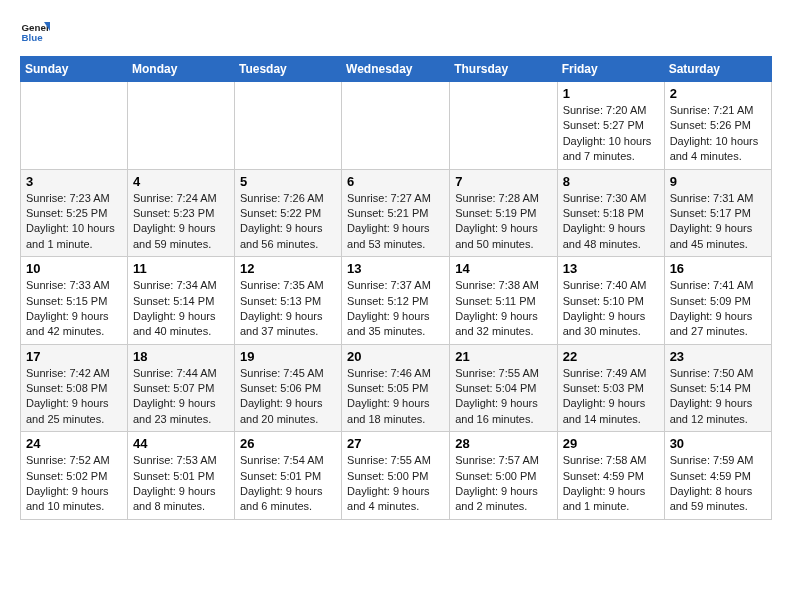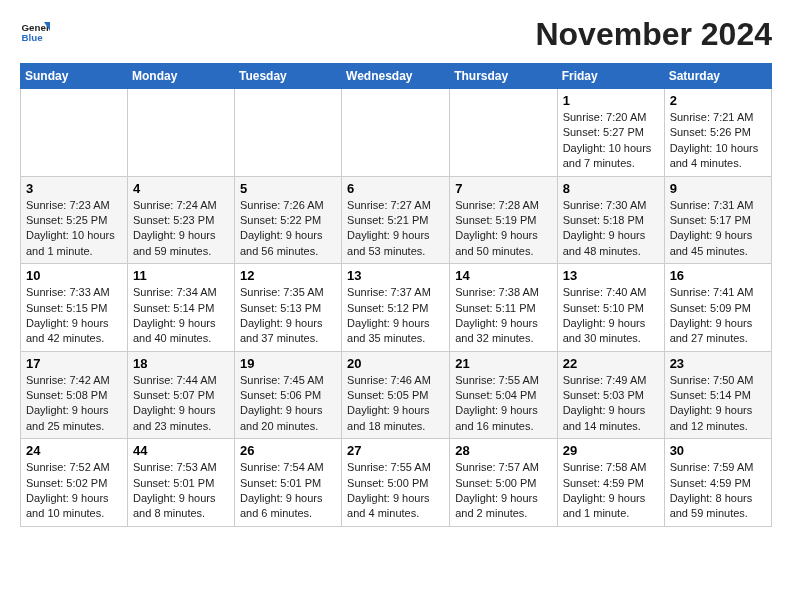--- a/index.html
+++ b/index.html
@@ -87,21 +87,20 @@
 <div class="page">
   <div class="header">
     <div class="logo">
       <svg class="logo-icon" viewBox="0 0 40 40">
         <text x="2" y="20" font-size="13" font-weight="bold" fill="#222" font-family="Arial">General</text>
         <text x="2" y="33" font-size="13" font-weight="bold" fill="#2a6bc2" font-family="Arial">Blue</text>
         <polygon points="32,8 40,8 40,20" fill="#2a6bc2"></polygon>
       </svg>
     </div>
     <div class="title-block">
-      <div class="month-title">November 2024</div>
     </div>
   </div>
 
   <table class="calendar-table">
     <thead>
       <tr>
         <th>Sunday</th>
         <th>Monday</th>
         <th>Tuesday</th>
         <th>Wednesday</th>

